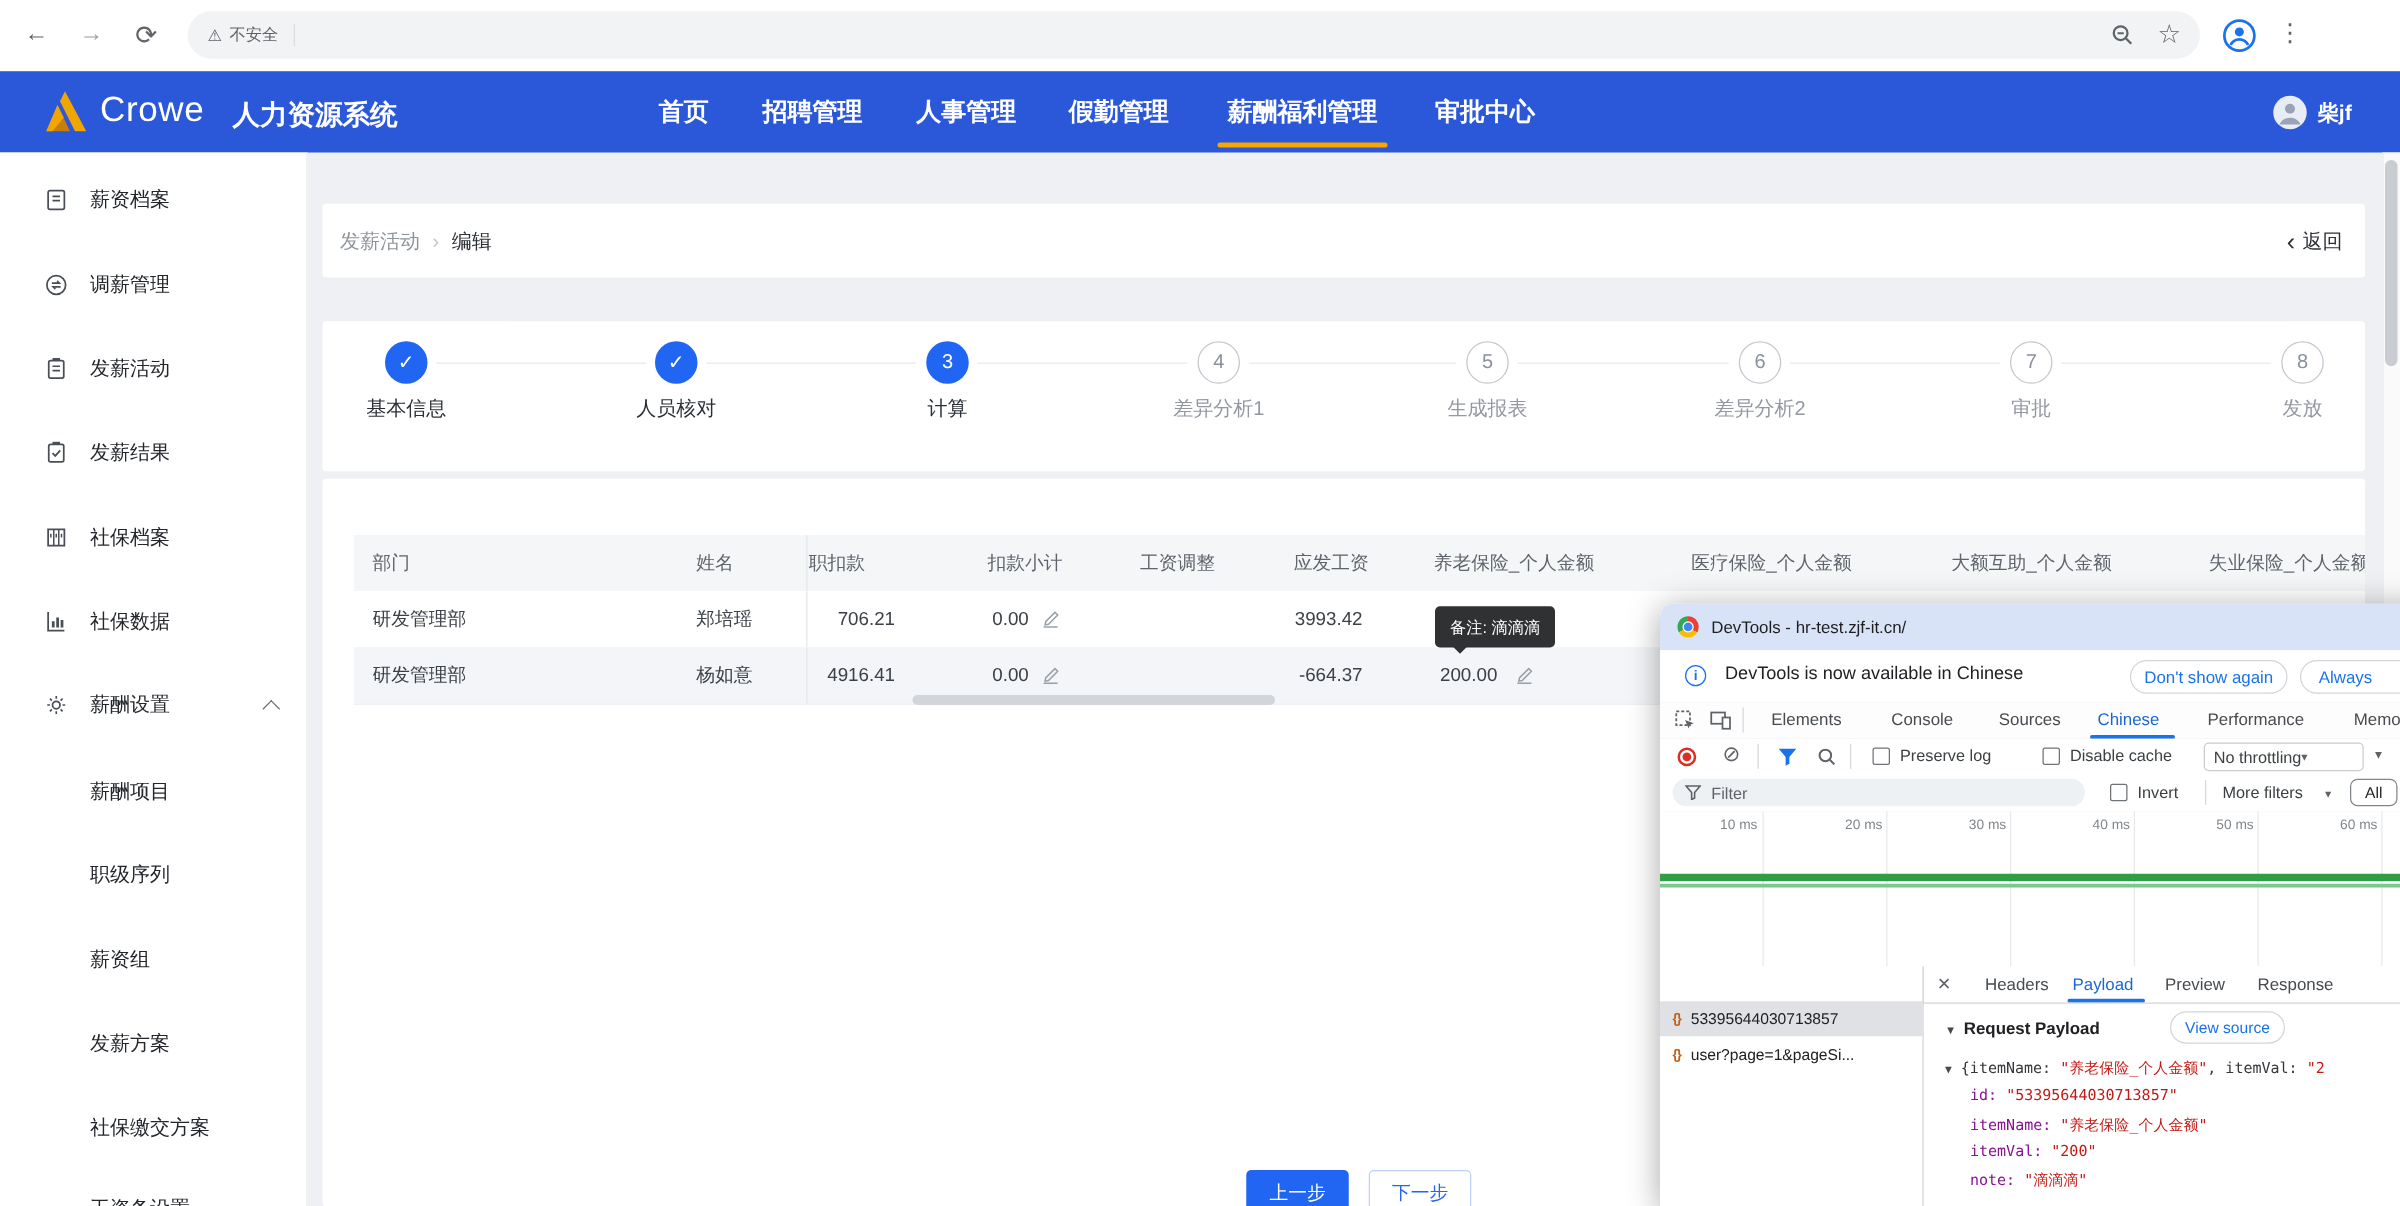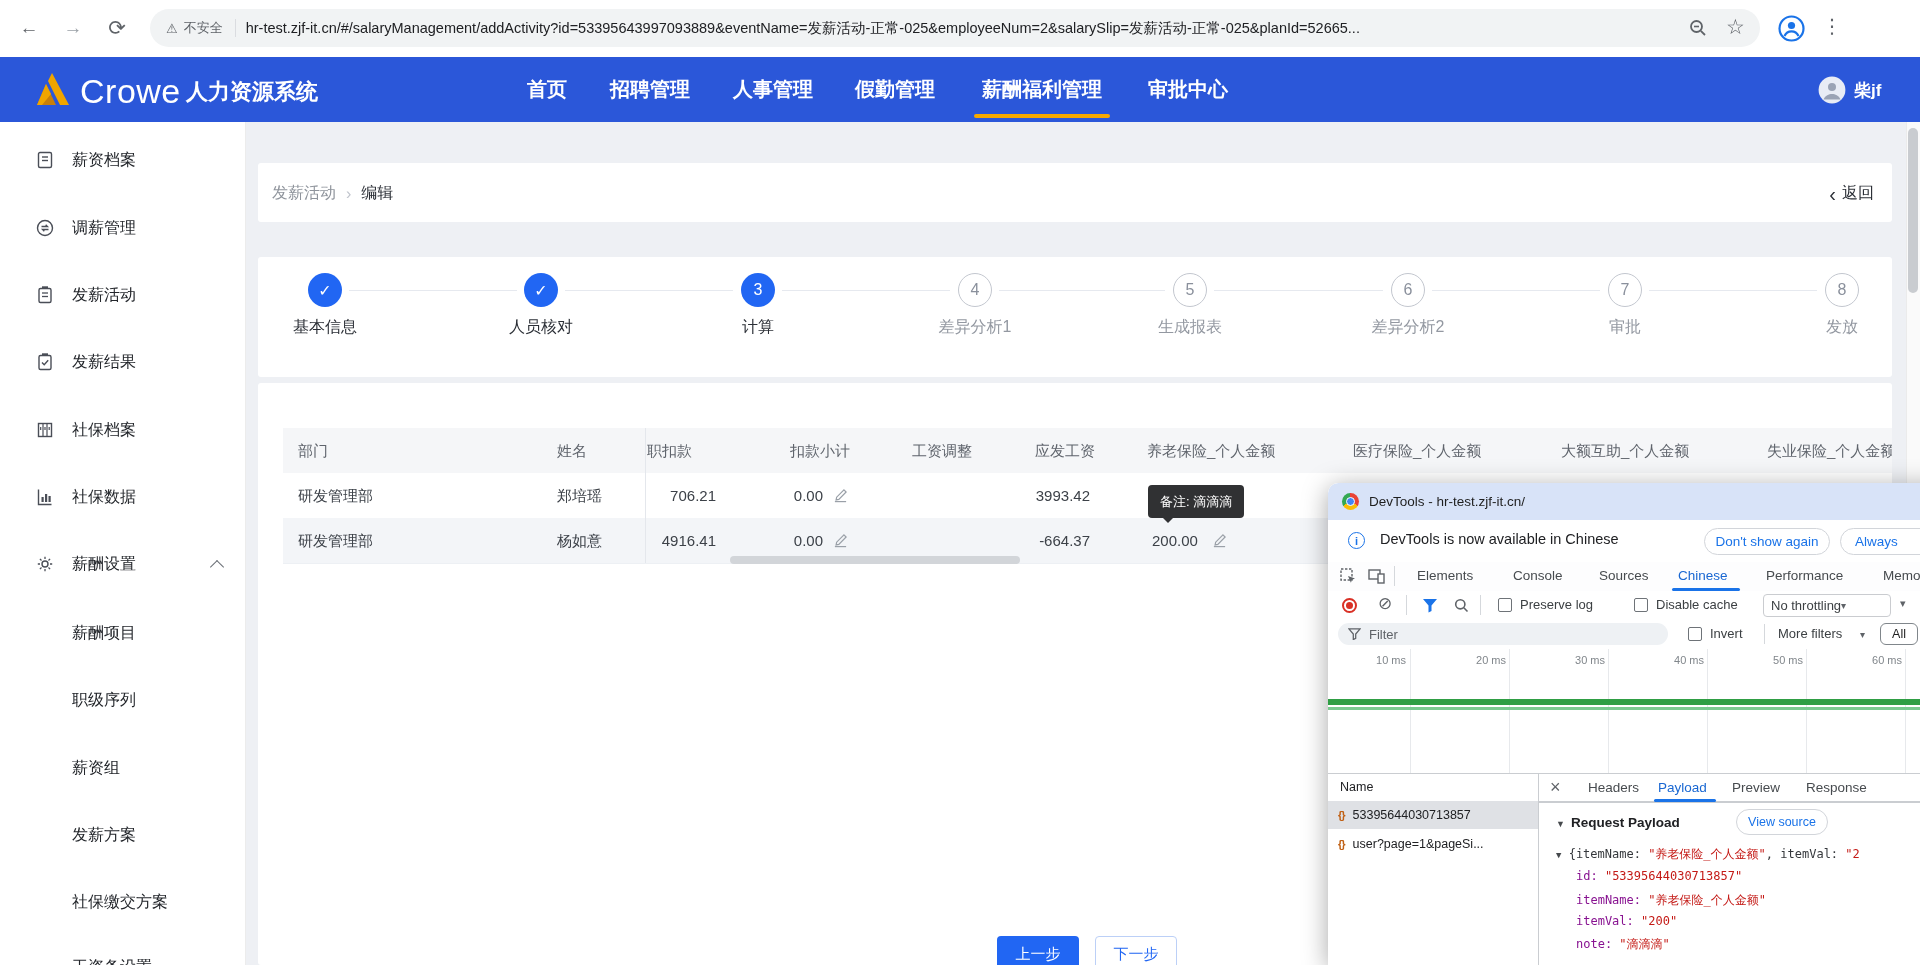--- a/index.html
+++ b/index.html
@@ -7,21 +7,21 @@
   .abs{position:absolute;}
   
   .chrome{left:0;top:0;width:1920px;height:57px;background:#ffffff;border-bottom:1px solid #dadce0;}
   .navbtn{width:34px;height:34px;border-radius:50%;display:flex;align-items:center;justify-content:center;color:#5f6368;font-size:19px;}
   .url-pill{left:150px;top:9px;width:1610px;height:38px;background:#f1f3f4;border-radius:19px;display:flex;align-items:center;}
   .sec-chip{display:flex;align-items:center;gap:6px;color:#5f6368;font-size:13px;padding:0 12px 0 16px;}
   .chip-div{width:1px;height:18px;background:#dadce0;}
   .url-text{color:#202124;font-size:14.5px;margin-left:10px;white-space:nowrap;overflow:hidden;max-width:1280px;}
   
   .appbar{left:0;top:57px;width:1920px;height:65px;background:#2b57d9;}
-  .brand{color:#fff;font-size:34px;letter-spacing:.5px;}
+  .brand{color:#fff;font-size:28px;letter-spacing:.5px;}
   .appname{color:#fff;font-size:22px;font-weight:bold;}
   .nav-item{position:absolute;top:0;height:65px;display:flex;align-items:center;color:#fff;font-size:20px;font-weight:bold;transform:translateX(-50%);}
   .nav-underline{position:absolute;height:4px;background:#f7a800;border-radius:2px;}
   .user{color:#fff;font-size:17px;font-weight:bold;}
   
   .sidebar{left:0;top:122px;width:245px;height:843px;background:#ffffff;border-right:1px solid #ececec;overflow:hidden;}
   .side-item{position:absolute;left:36px;display:flex;align-items:center;gap:18px;font-size:16px;color:#23262b;height:24px;}
   .side-item svg{flex:0 0 auto;}
   .side-sub{position:absolute;left:72px;font-size:16px;color:#23262b;height:24px;display:flex;align-items:center;}
   .chev-up{position:absolute;width:9px;height:9px;border-left:1.5px solid #6b7077;border-top:1.5px solid #6b7077;transform:rotate(45deg);}
@@ -113,21 +113,20 @@
   <div class="abs chrome">
     <div class="abs navbtn" style="left:12px;top:11px;">←</div>
     <div class="abs navbtn" style="left:56px;top:11px;color:#9aa0a6;">→</div>
     <div class="abs navbtn" style="left:100px;top:11px;font-size:21px;">⟳</div>
     <div class="abs url-pill">
       <span class="sec-chip">
         <span>⚠</span>
         <span>不安全</span>
       </span>
       <span class="chip-div"></span>
-      <span class="url-text">hr-test.zjf-it.cn/#/salaryManagement/addActivity?id=53395643997093889&amp;eventName=发薪活动-正常-025&amp;employeeNum=2&amp;salarySlip=发薪活动-正常-025&amp;planId=52665...</span>
     </div>
     <svg class="abs" style="left:1688px;top:18px;" width="20" height="20" viewBox="0 0 20 20">
         <circle cx="8.5" cy="8.5" r="5.5" fill="none" stroke="#5f6368" stroke-width="1.8"></circle>
         <line x1="12.8" y1="12.8" x2="17" y2="17" stroke="#5f6368" stroke-width="1.8"></line>
         <line x1="6" y1="8.5" x2="11" y2="8.5" stroke="#5f6368" stroke-width="1.6"></line>
       </svg>
     <div class="abs" style="left:1726px;top:15px;font-size:21px;color:#5f6368;">☆</div>
     <svg class="abs" style="left:1778px;top:15px;" width="27" height="27" viewBox="0 0 27 27">
         <circle cx="13.5" cy="13.5" r="12" fill="none" stroke="#1a73e8" stroke-width="2.2"></circle>
         <circle cx="13.5" cy="10.5" r="3.6" fill="#1a73e8"></circle>
@@ -427,23 +426,20 @@
     </div>
     <span class="gline" style="left:82px;"></span>
     <span class="gline" style="left:181px;"></span>
     <span class="gline" style="left:280px;"></span>
     <span class="gline" style="left:379px;"></span>
     <span class="gline" style="left:478px;"></span>
     <span class="gline" style="left:577px;"></span>
     <span class="gbar1"></span>
     <span class="gbar2"></span>
 
-    <div class="r namehdr">
-      <span class="nh">Name</span>
-    </div>
     <span class="namecol-border"></span>
 
     <div class="req" style="top:318px;background:#dfe1e5;">
       <span class="jic">{}</span>
       <span class="rl">53395644030713857</span>
     </div>
     <div class="req" style="top:347px;">
       <span class="jic">{}</span>
       <span class="rl">user?page=1&amp;pageSi...</span>
     </div>

